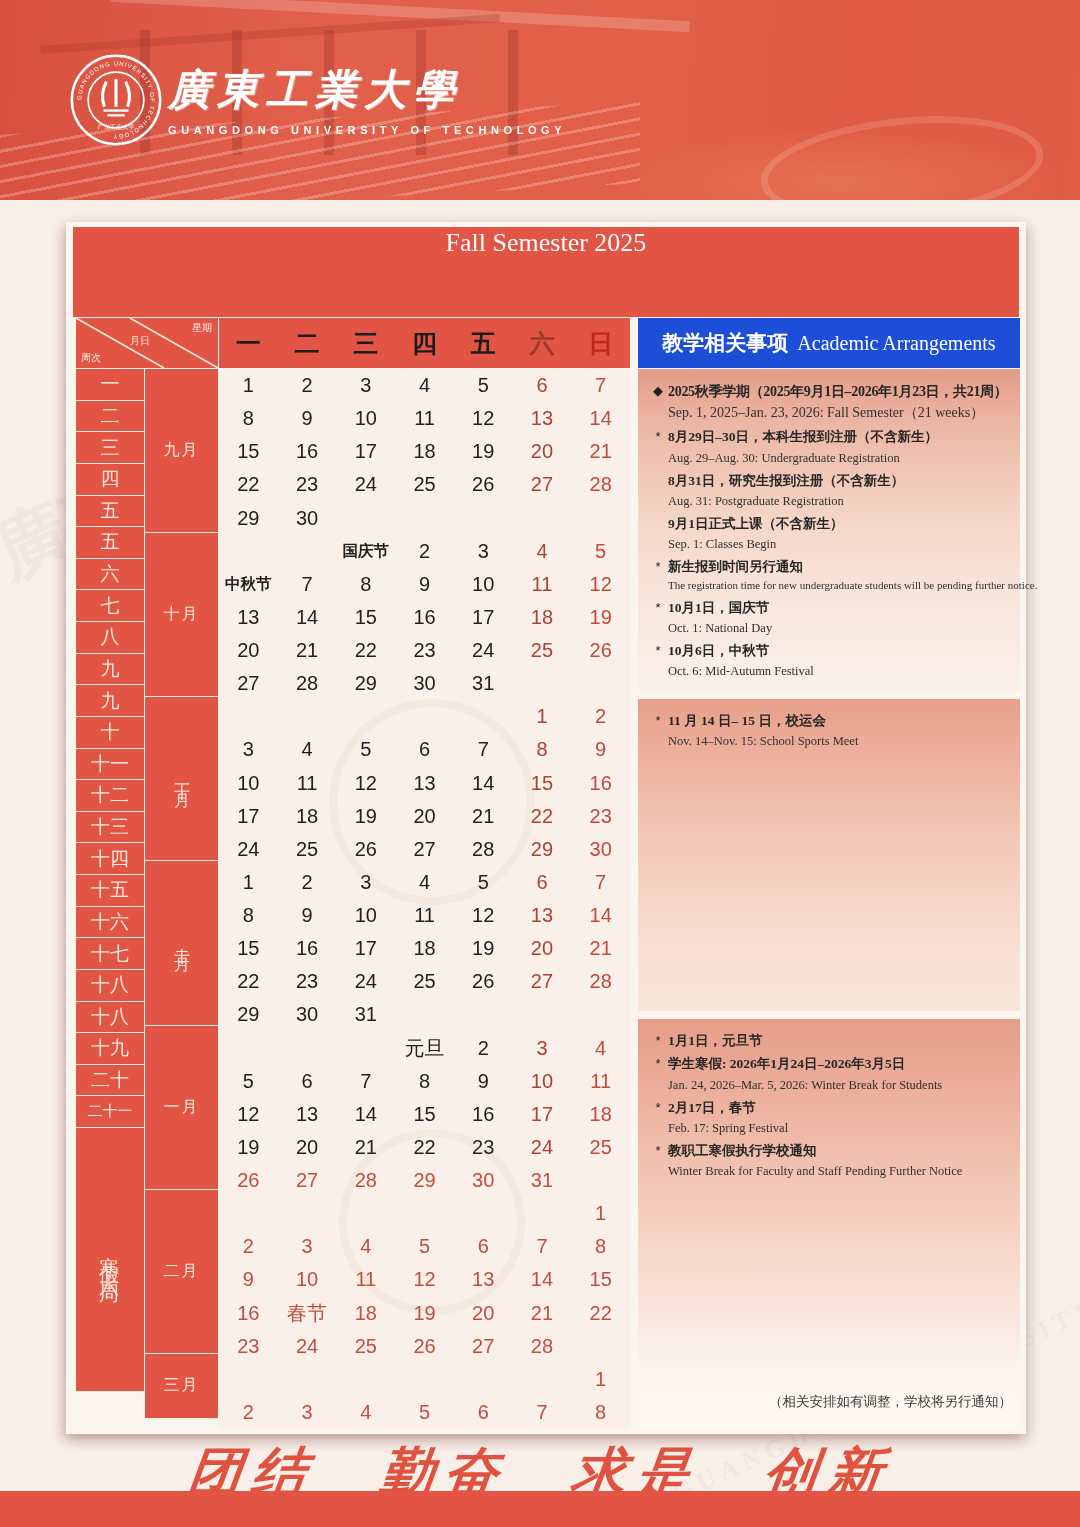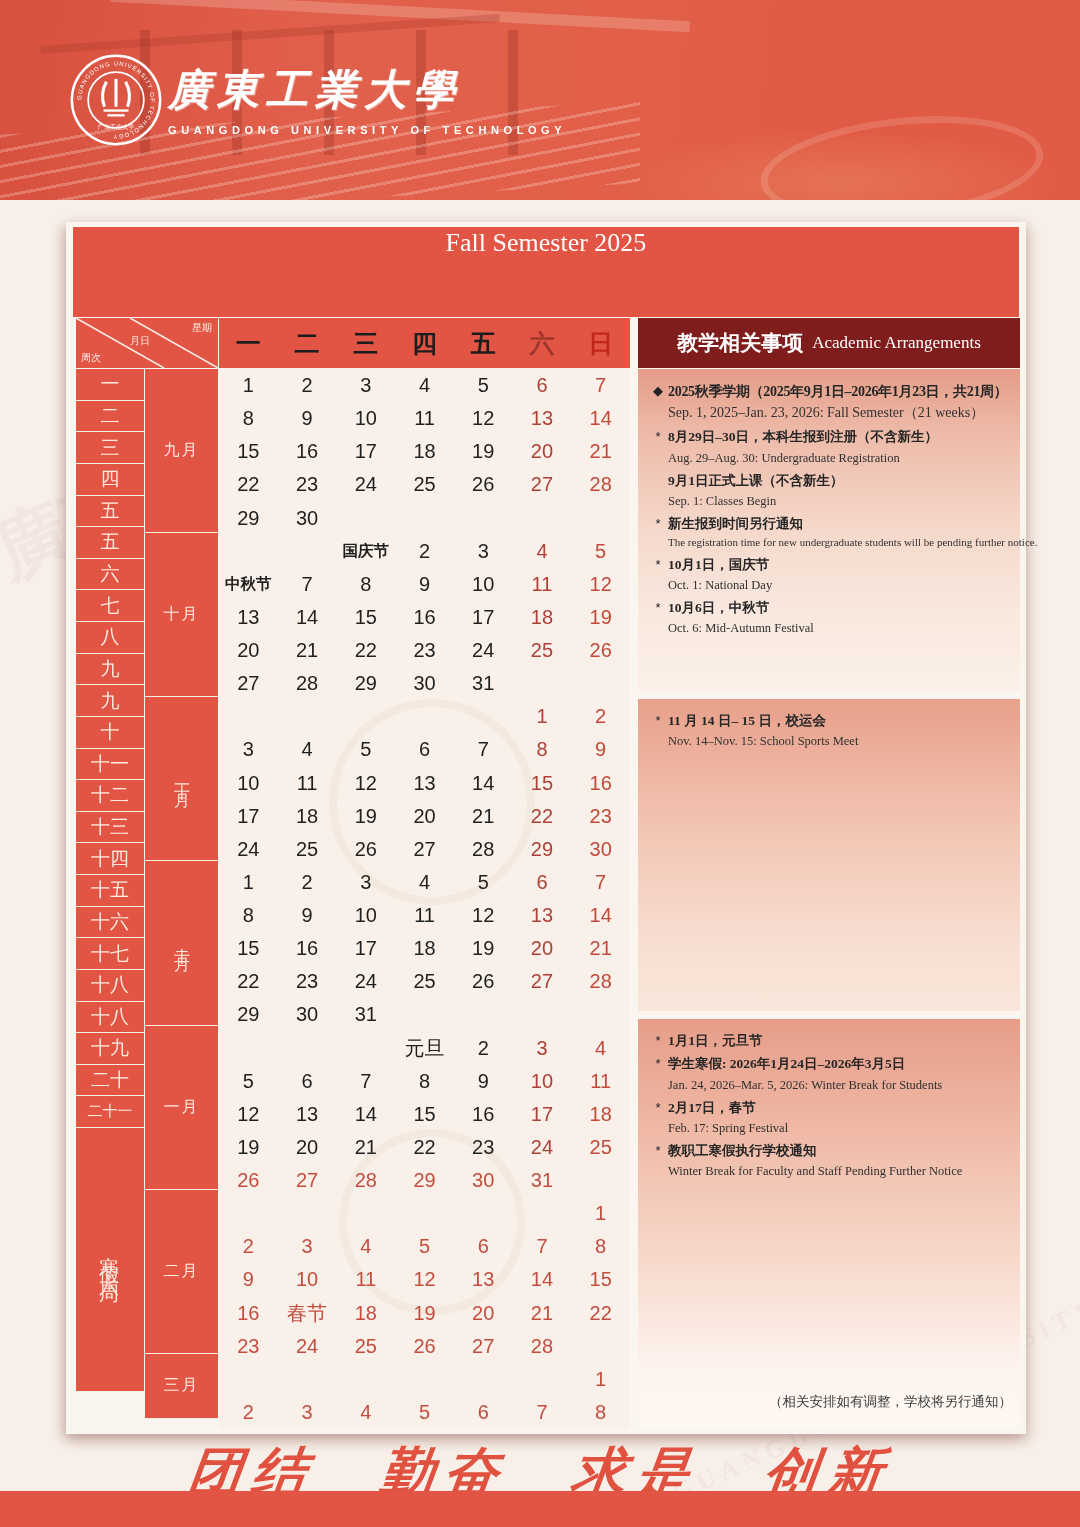--- a/index.html
+++ b/index.html
@@ -42,23 +42,23 @@
   .corner{position:absolute;left:10px;top:96px;width:142px;height:50px;background:#e25443;}
   .corner svg{position:absolute;left:0;top:0;}
   .corner .lbl{position:absolute;color:#fdeee6;font-size:10px;}
   .lbl-week{right:6px;top:3px;}
   .lbl-date{left:54px;top:16px;}
   .lbl-row{left:5px;bottom:3px;}
   .weekday-header{position:absolute;left:153px;top:96px;width:411px;height:50px;background:#e25443;display:flex;}
   .weekday-header .wd{flex:1;display:flex;align-items:center;justify-content:center;font-size:25px;font-weight:bold;color:#1d1d1d;}
   .weekday-header .wd.sat{color:#9e372e;}
   .weekday-header .wd.sun{color:#c1281c;}
-  .right-header{position:absolute;left:572px;top:96px;width:382px;height:50px;background:#7f1d1d;display:flex;align-items:center;justify-content:center;gap:9px;color:#fff;}
+  .right-header{position:absolute;left:572px;top:96px;width:382px;height:50px;background:#1d4ed8;display:flex;align-items:center;justify-content:center;gap:9px;color:#fff;}
   .right-header .rh-cn{font-size:21px;font-weight:bold;}
-  .right-header .rh-en{font-family:"Liberation Serif","DejaVu Serif",serif;font-size:17px;}
+  .right-header .rh-en{font-family:"Liberation Serif","DejaVu Serif",serif;font-size:20px;}
 
   
   .week-col{position:absolute;left:10px;top:147px;width:68px;height:1060px;}
   .month-col{position:absolute;left:79px;top:147px;width:73px;height:1060px;}
   .week-cell,.month-cell{background:#e25443;color:#fbeade;display:flex;align-items:center;justify-content:center;box-sizing:border-box;border-bottom:1.5px solid #f8ece3;}
   .week-cell{font-size:19px;}
   .week-cell.small{font-size:15px;letter-spacing:0;}
   .week-cell.tall span{writing-mode:vertical-rl;letter-spacing:9px;font-size:20px;}
   .month-cell{font-size:16px;letter-spacing:2px;}
   .month-cell.vert span{writing-mode:vertical-rl;letter-spacing:5px;}
@@ -519,20 +519,25 @@
             <div class="note-cn">2025秋季学期（2025年9月1日–2026年1月23日，共21周）</div>
             <div class="note-en">Sep. 1, 2025–Jan. 23, 2026: Fall Semester（21 weeks）</div>
           </div>
           <div class="note-item">
             <div class="note-bullet">*</div>
             <div class="note-cn">8月29日–30日，本科生报到注册（不含新生）</div>
             <div class="note-en">Aug. 29–Aug. 30: Undergraduate Registration</div>
           </div>
           <div class="note-item">
             <div class="note-bullet"></div>
+            <div class="note-cn">8月31日，研究生报到注册（不含新生）</div>
+            <div class="note-en">Aug. 31: Postgraduate Registration</div>
+          </div>
+          <div class="note-item">
+            <div class="note-bullet"></div>
             <div class="note-cn">9月1日正式上课（不含新生）</div>
             <div class="note-en">Sep. 1: Classes Begin</div>
           </div>
           <div class="note-item">
             <div class="note-bullet">*</div>
             <div class="note-cn">新生报到时间另行通知</div>
             <div class="note-en longline">The registration time for new undergraduate students will be pending further notice.</div>
           </div>
           <div class="note-item">
             <div class="note-bullet">*</div>

